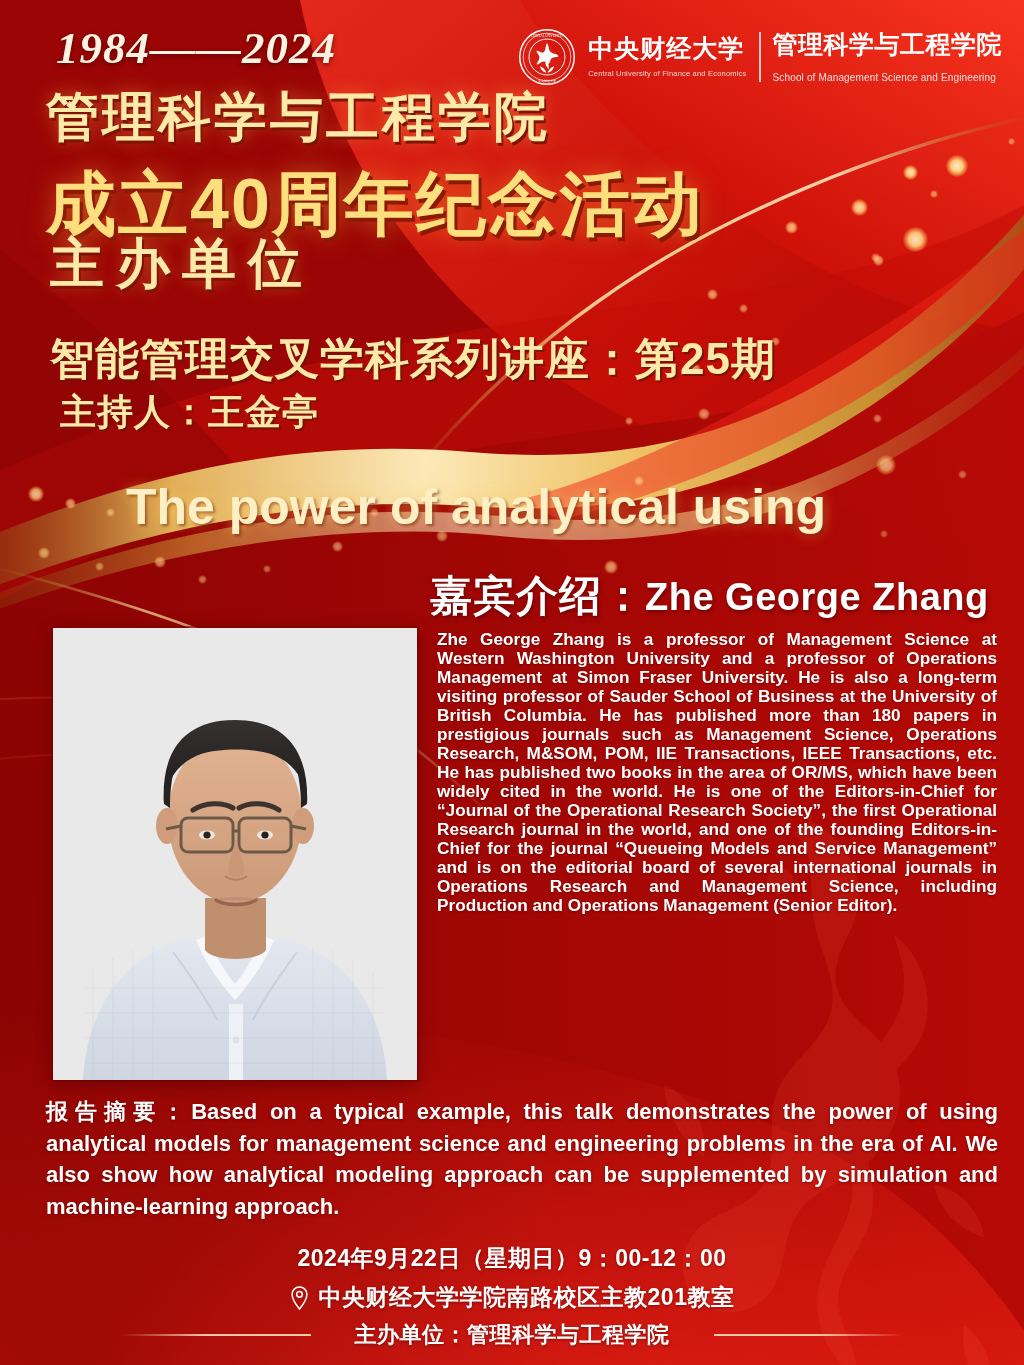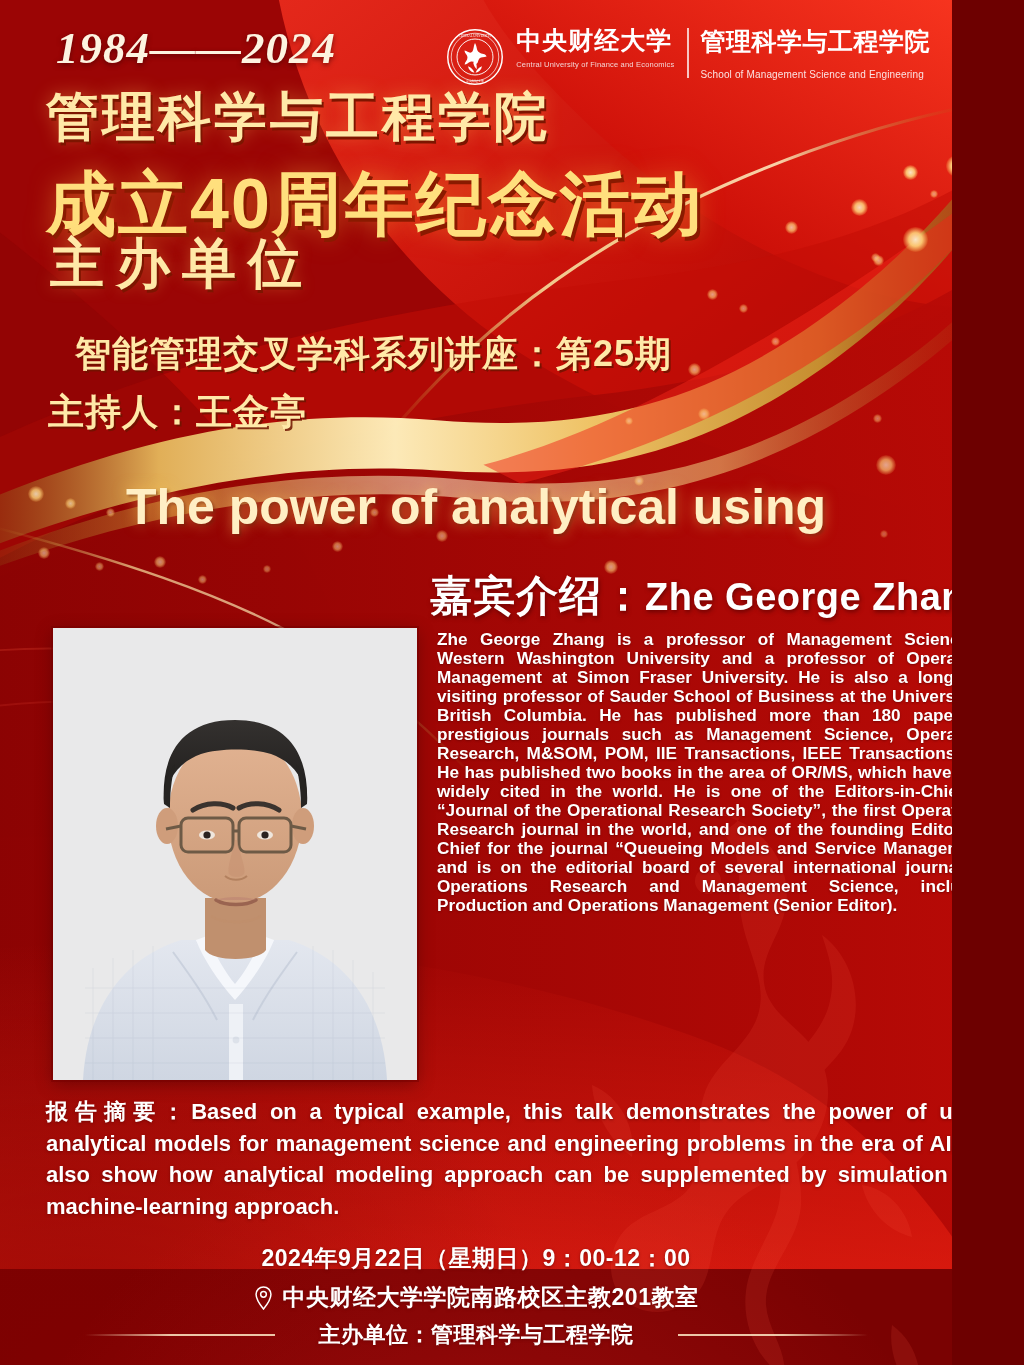--- a/index.html
+++ b/index.html
@@ -5,21 +5,21 @@
 <style>
   * { margin:0; padding:0; box-sizing:border-box; }
   html,body { background:#6d0000; }
   body {
     width:1024px; height:1365px;
     font-family:"Liberation Sans","DejaVu Sans",sans-serif;
     overflow:hidden;
   }
   .poster{
     position:relative;
-    width:952px; height:1365px;
+    width:1024px; height:1365px;
     overflow:hidden;
     background:
       radial-gradient(ellipse 120% 80% at 20% 8%,  #c31212 0%, #9c0606 45%, #7a0202 100%),
       #8a0303;
   }
 
   
   .bg-layer{ position:absolute; inset:0; pointer-events:none; }
 
   .bg-dragon{
@@ -49,21 +49,21 @@
     font-family:"Liberation Serif","DejaVu Serif",serif;
     font-style:italic; font-weight:700;
     font-size:45px; letter-spacing:1px;
     color:#fdf3e0;
     text-shadow:0 2px 5px rgba(60,0,0,.6);
     white-space:nowrap;
   }
 
   .logo-block{
     position:absolute; right:22px; top:28px;
-    display:flex; align-items:flex-start; gap:12px;
+    display:flex; align-items:center; gap:12px;
   }
   .logo-seal{ width:58px; height:58px; flex:0 0 auto; }
   .logo-cn{
     display:flex; flex-direction:column; align-items:flex-start;
   }
   .logo-cn-name{
     font-size:25px; font-weight:700; color:#fff;
     font-family:"Liberation Serif","DejaVu Serif",serif;
     letter-spacing:1px; line-height:1.05;
   }
@@ -99,28 +99,27 @@
   }
   .t-voice{
     position:absolute; left:50px; top:228px;
     font-size:54px; font-weight:700; letter-spacing:12px;
     color:#ffe9a8;
     text-shadow: 2px 3px 0 #7d1500, 0 0 16px rgba(255,190,80,.4);
     white-space:nowrap;
   }
   .t-series{
     position:absolute; left:50px; top:330px;
-    font-size:36px; font-weight:700; letter-spacing:1px;
+    font-size:44px; font-weight:700; letter-spacing:1px;
     color:#ffe9a8;
     text-shadow: 2px 2px 0 rgba(110,20,0,.85);
     white-space:nowrap;
-    margin-left:25px;
   }
   .t-host{
-    position:absolute; left:48px; top:388px;
+    position:absolute; left:60px; top:388px;
     font-size:36px; font-weight:700; letter-spacing:1px;
     color:#ffe9a8;
     text-shadow: 2px 2px 0 rgba(110,20,0,.85);
     white-space:nowrap;
     text-align:center;
   }
   .t-english{
     position:absolute; left:126px; top:478px;
     font-size:50px; font-weight:700; letter-spacing:0px;
     color:#ffefc4;

